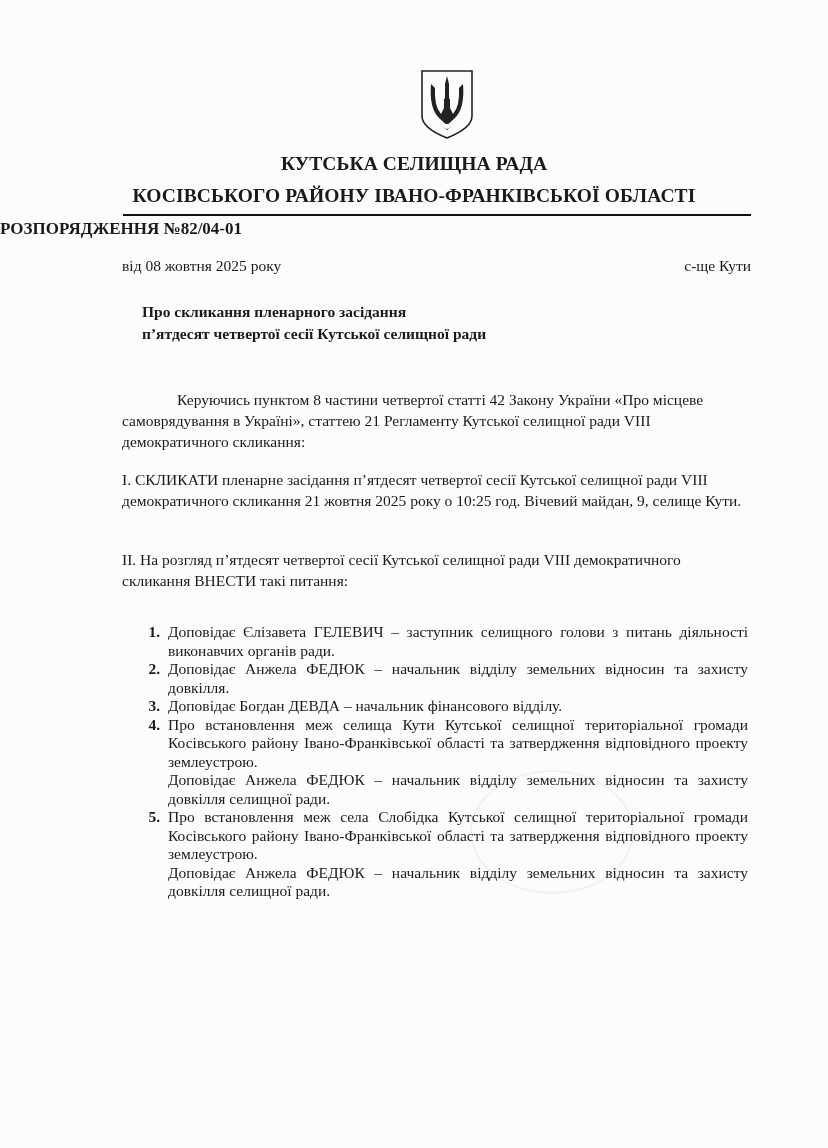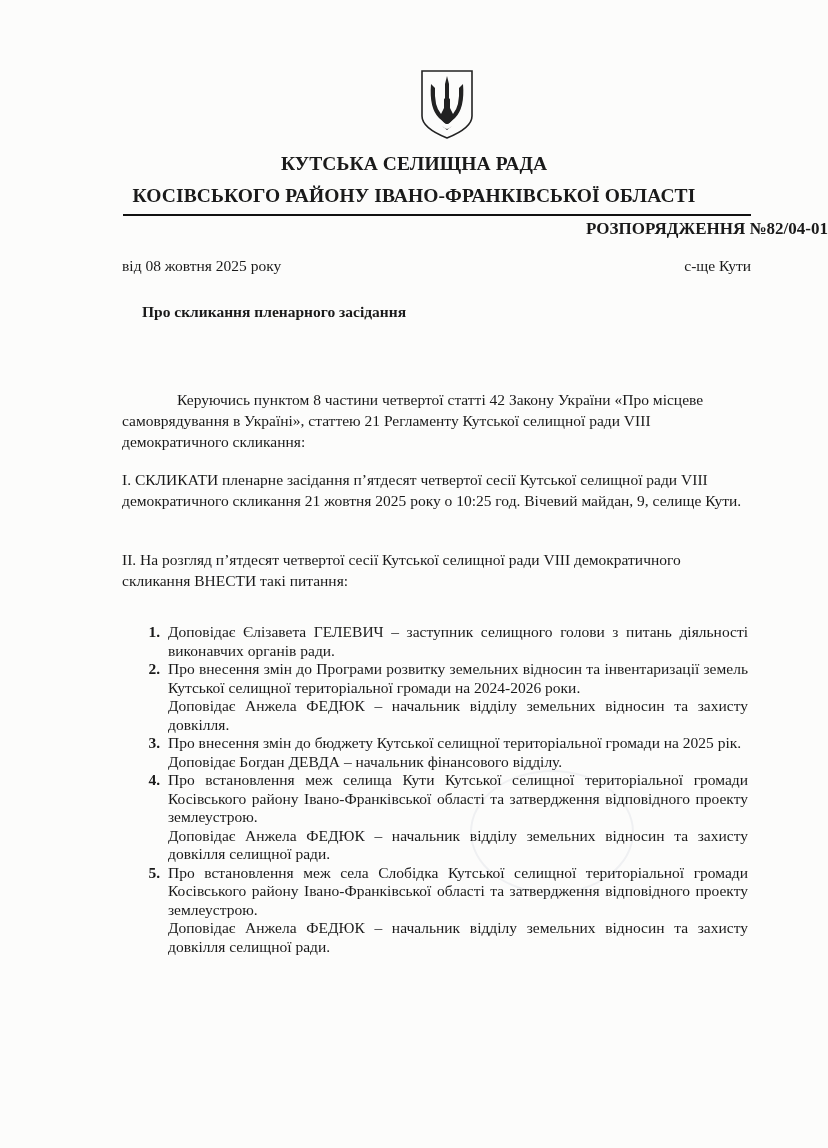--- a/index.html
+++ b/index.html
@@ -6,21 +6,21 @@
   body {
     width: 828px; height: 1148px; background: #fcfcfb; position: relative; overflow: hidden;
     font-family: "Liberation Serif", "DejaVu Serif", serif; color: #1a1a1a;
   }
   .abs { position: absolute; }
   .emblem { left: 419px; top: 68px; width: 56px; height: 72px; }
   .hdr { left: 0; width: 828px; text-align: center; font-weight: bold; font-size: 19.5px; letter-spacing: 0.1px; }
   .hdr1 { top: 153px; }
   .hdr2 { top: 185px; }
   .rule { left: 123px; top: 214px; width: 628px; height: 2px; background: #111; }
-  .order { left: 0; width: 828px; top: 219px; text-align: right; font-weight: bold; font-size: 17px; }
+  .order { left: 0; width: 828px; top: 219px; text-align: left; font-weight: bold; font-size: 17px; }
   .date { left: 122px; top: 257px; font-size: 15.5px; }
   .place { right: 77px; top: 257px; font-size: 15.5px; }
   .subject { left: 122px; top: 301px; font-weight: bold; font-size: 15.5px; line-height: 22px; margin-left: 20px; }
   .para { left: 122px; width: 628px; font-size: 15.5px; line-height: 21px; }
   .p-intro { top: 389px; text-indent: 55px; }
   .p-one { top: 469px; }
   .p-two { top: 549px; }
   .list { left: 122px; top: 623px; width: 626px; font-size: 15.5px; line-height: 18.5px; }
   .item { display: flex; }
   .num { width: 38px; text-align: right; padding-right: 8px; font-weight: bold; flex: none; }
@@ -44,46 +44,45 @@
 <div class="abs hdr hdr1">КУТСЬКА СЕЛИЩНА РАДА</div>
 <div class="abs hdr hdr2">КОСІВСЬКОГО РАЙОНУ ІВАНО-ФРАНКІВСЬКОЇ ОБЛАСТІ</div>
 <div class="abs rule"></div>
 <div class="abs order">РОЗПОРЯДЖЕННЯ №82/04-01</div>
 
 <div class="abs date">від 08 жовтня 2025 року</div>
 <div class="abs place">с-ще Кути</div>
 
 <div class="abs subject">
   <div>Про скликання пленарного засідання</div>
+  <div>п’ятдесят четвертої сесії Кутської селищної  ради</div>
 </div>
 
 <div class="abs para p-intro">Керуючись пунктом 8 частини четвертої статті 42 Закону України «Про місцеве самоврядування в Україні», статтею  21 Регламенту Кутської селищної ради  VIII демократичного  скликання:</div>
 <div class="abs para p-one">I. СКЛИКАТИ пленарне засідання п’ятдесят четвертої сесії Кутської селищної ради VIII демократичного  скликання   21 жовтня 2025 року о 10:25 год.  Вічевий майдан, 9, селище Кути.</div>
 <div class="abs para p-two">II. На розгляд п’ятдесят четвертої сесії Кутської селищної ради VIII демократичного скликання ВНЕСТИ такі питання:</div>
 
 <div class="abs watermark"></div>
 
 <div class="abs list">
   <div class="item">
     <div class="num">1.</div>
     <div class="itext">
       <div>Доповідає Єлізавета ГЕЛЕВИЧ – заступник селищного голови з питань діяльності виконавчих органів ради.</div>
     </div>
   </div>
   <div class="item">
     <div class="num">2.</div>
     <div class="itext">
-      <div>Про внесення змін до Програми розвитку земельних відносин та інвентаризації земель Кутської селищної територіальної громади на 2024-2026 роки.</div>
       <div>Доповідає Анжела ФЕДЮК – начальник відділу земельних відносин та захисту довкілля.</div>
     </div>
   </div>
   <div class="item">
     <div class="num">3.</div>
     <div class="itext">
-      <div>Про внесення змін до бюджету Кутської селищної територіальної громади на 2025 рік.</div>
       <div>Доповідає Богдан ДЕВДА – начальник фінансового відділу.</div>
     </div>
   </div>
   <div class="item">
     <div class="num">4.</div>
     <div class="itext">
       <div>Про встановлення меж селища Кути Кутської селищної територіальної громади Косівського району Івано-Франківської області та затвердження відповідного проекту землеустрою.</div>
       <div>Доповідає Анжела ФЕДЮК – начальник відділу земельних відносин та захисту довкілля селищної ради.</div>
     </div>
   </div>

